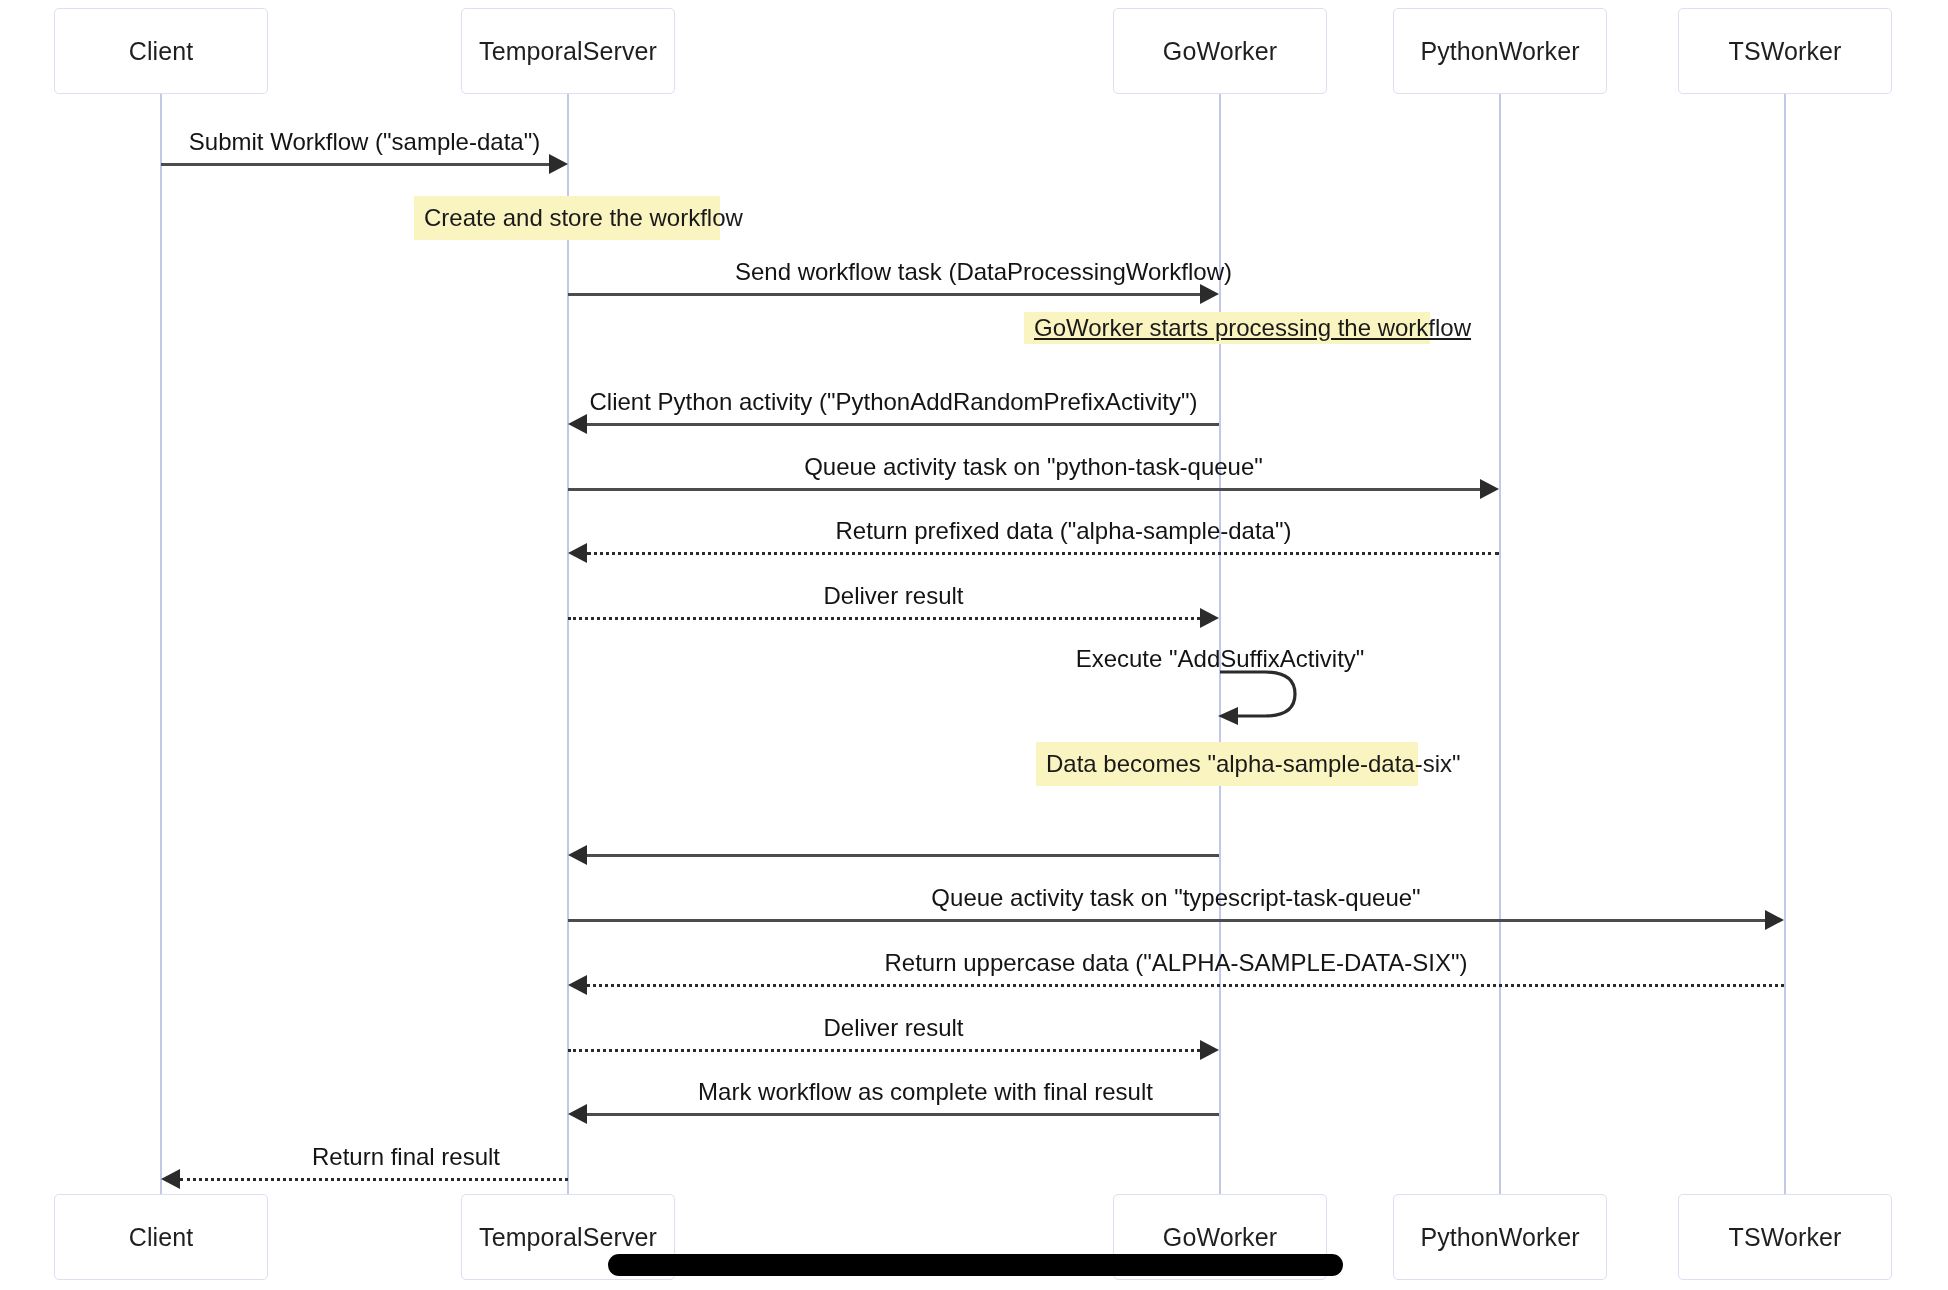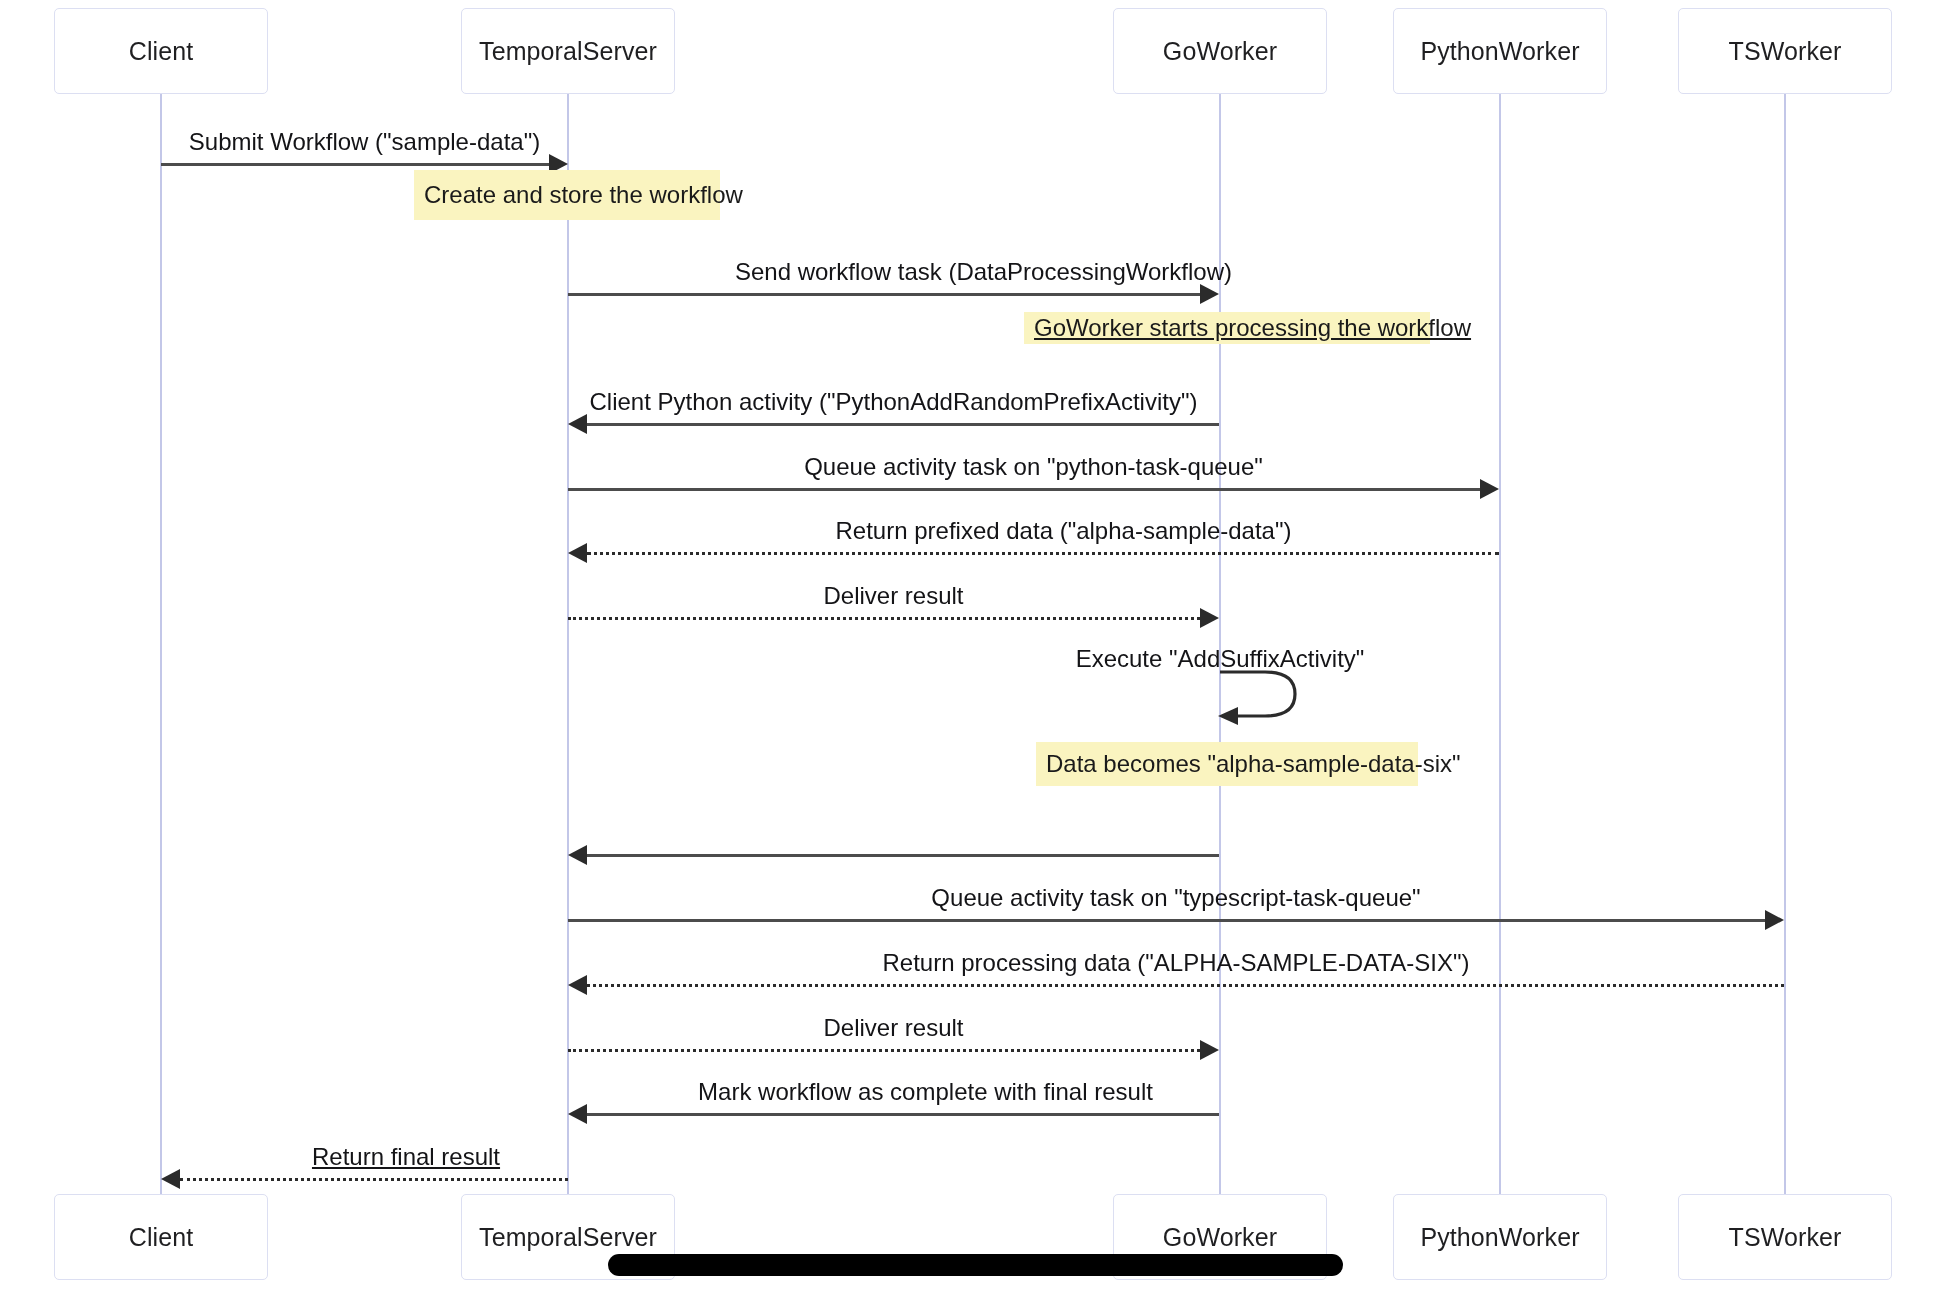--- a/index.html
+++ b/index.html
@@ -109,21 +109,21 @@
   <div class="participant" style="left:1678px; top:1194px; width:214px; height:86px;">TSWorker</div>
 
   <div class="msg-label" style="left:161px; top:128px; width:407px;">Submit Workflow ("sample-data")</div>
   <div class="msg-line" style="left:161px; top:163px; width:388px;"></div>
   <div class="arrowhead right" style="left:549px; top:154px;"></div>
 
   <div class="msg-label" style="left:600px; top:258px; width:767px;">Send workflow task (DataProcessingWorkflow)</div>
   <div class="msg-line" style="left:568px; top:293px; width:632px;"></div>
   <div class="arrowhead right" style="left:1200px; top:284px;"></div>
 
-  <div class="note" style="left:414px; top:170px; width:306px; height:50px;">Create and store the workflow</div>
+  <div class="note" style="left:414px; top:196px; width:306px; height:44px;">Create and store the workflow</div>
 
   <div class="note" style="left:1024px; top:312px; width:406px; height:32px;text-decoration:underline;">GoWorker starts processing the workflow</div>
 
   <div class="msg-label" style="left:568px; top:388px; width:651px;">Client Python activity ("PythonAddRandomPrefixActivity")</div>
   <div class="msg-line" style="left:587px; top:423px; width:632px;"></div>
   <div class="arrowhead left" style="left:568px; top:414px;"></div>
 
   <div class="msg-label" style="left:568px; top:453px; width:931px;">Queue activity task on "python-task-queue"</div>
   <div class="msg-line" style="left:568px; top:488px; width:912px;"></div>
   <div class="arrowhead right" style="left:1480px; top:479px;"></div>
@@ -146,31 +146,31 @@
 
   <div class="note" style="left:1036px; top:742px; width:382px; height:44px;">Data becomes "alpha-sample-data-six"</div>
 
   <div class="msg-line" style="left:587px; top:854px; width:632px;"></div>
   <div class="arrowhead left" style="left:568px; top:845px;"></div>
 
   <div class="msg-label" style="left:568px; top:884px; width:1216px;">Queue activity task on "typescript-task-queue"</div>
   <div class="msg-line" style="left:568px; top:919px; width:1197px;"></div>
   <div class="arrowhead right" style="left:1765px; top:910px;"></div>
 
-  <div class="msg-label" style="left:568px; top:949px; width:1216px;">Return processing data ("ALPHA-SAMPLE-DATA-SIX")</div>
+  <div class="msg-label" style="left:568px; top:949px; width:1216px;">Return uppercase data ("ALPHA-SAMPLE-DATA-SIX")</div>
   <div class="msg-line dotted" style="left:587px; top:984px; width:1197px;"></div>
   <div class="arrowhead left" style="left:568px; top:975px;"></div>
 
   <div class="msg-label" style="left:568px; top:1014px; width:651px;">Deliver result</div>
   <div class="msg-line dotted" style="left:568px; top:1049px; width:632px;"></div>
   <div class="arrowhead right" style="left:1200px; top:1040px;"></div>
 
   <div class="msg-label" style="left:568px; top:1078px; width:651px;padding-left:32px;">Mark workflow as complete with final result</div>
   <div class="msg-line" style="left:587px; top:1113px; width:632px;"></div>
   <div class="arrowhead left" style="left:568px; top:1104px;"></div>
 
-  <div class="msg-label" style="left:161px; top:1143px; width:490px;text-decoration:underline;">Return final result</div>
+  <div class="msg-label" style="left:161px; top:1143px; width:490px;">Return final result</div>
   <div class="msg-line dotted" style="left:180px; top:1178px; width:388px;"></div>
   <div class="arrowhead left" style="left:161px; top:1169px;"></div>
 
   <div class="scrollbar-thumb" style="left:608px; top:1254px; width:735px; height:22px;"></div>
 
 </div>
 
 </body></html>

